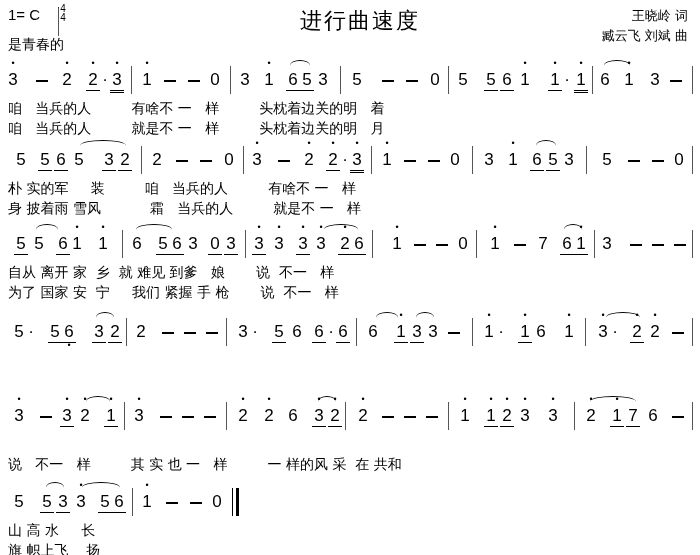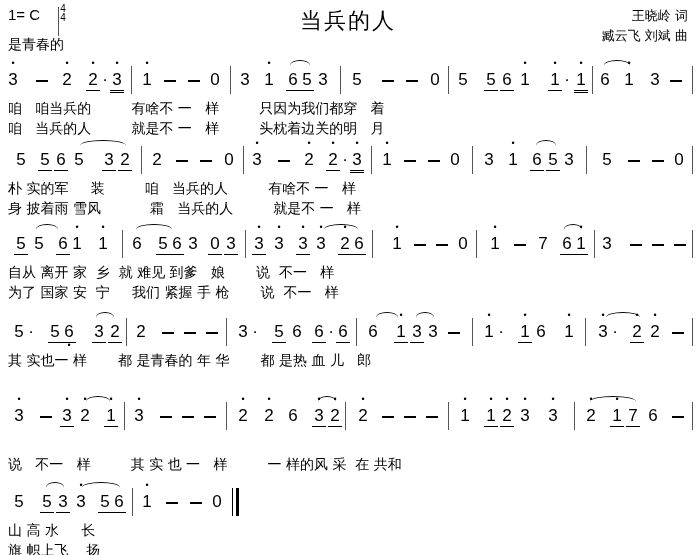--- a/index.html
+++ b/index.html
@@ -33,21 +33,21 @@
   <span>1= C</span>
 </div>
 <div class="abs" style="left:58px;top:4px;">
   <div class="frac" style="left:0;top:0;">
     <span>4</span>
     <span class="bar"></span>
     <span>4</span>
   </div>
 </div>
 <div class="abs tempo">是青春的</div>
-<div class="abs title">当兵的人</div>
+<div class="abs title">进行曲速度</div>
 <div class="abs credits">
   <div>王晓岭 词</div>
   <div>臧云飞 刘斌 曲</div>
 </div>
 
 <div class="row" style="top:64px;">
   <div class="notes">
     <span class="n hi" style="left:6px">3</span>
       <span class="dash" style="left:36px"></span>
     <span class="n hi" style="left:60px">2</span>
@@ -80,21 +80,21 @@
       <span class="n" style="left:560px">·</span>
       <span class="n hi u2" style="left:574px">1</span>
     <span class="bar" style="left:592px"></span>
     <span class="slur" style="left:604px;width:26px"></span>
     <span class="n" style="left:598px">6</span>
       <span class="n hi" style="left:622px">1</span>
       <span class="n" style="left:648px">3</span>
       <span class="dash" style="left:670px"></span>
     <span class="bar" style="left:692px"></span>
   </div>
-  <div class="lyr lyr1">咱   咱当兵的         有啥不 一   样         只因为我们都穿   着</div>
+  <div class="lyr lyr1">咱   当兵的人         有啥不 一   样         头枕着边关的明   着</div>
   <div class="lyr lyr2">咱   当兵的人         就是不 一   样         头枕着边关的明   月</div>
 </div>
 
 <div class="row" style="top:144px;">
   <div class="notes">
     <span class="n" style="left:14px">5</span>
     <span class="slur" style="left:80px;width:46px"></span>
     <span class="n u1" style="left:38px">5</span>
       <span class="n u1" style="left:54px">6</span>
       <span class="n" style="left:72px">5</span>
@@ -220,21 +220,20 @@
       <span class="n hi" style="left:562px">1</span>
     <span class="bar" style="left:585px"></span>
     <span class="slur" style="left:606px;width:34px"></span>
     <span class="n hi" style="left:596px">3</span>
       <span class="n" style="left:608px">·</span>
     <span class="n hi u1" style="left:630px">2</span>
       <span class="n hi" style="left:648px">2</span>
       <span class="dash" style="left:672px"></span>
     <span class="bar" style="left:692px"></span>
   </div>
-  <div class="lyr lyr1">其 实也一 样       都 是青春的 年 华       都 是热 血 儿   郎</div>
 </div>
 
 <div class="row" style="top:400px;">
   <div class="notes">
     <span class="n hi" style="left:12px">3</span>
       <span class="dash" style="left:40px"></span>
     <span class="slur" style="left:86px;width:24px"></span>
     <span class="n hi u1" style="left:60px">3</span>
       <span class="n hi" style="left:78px">2</span>
     <span class="n hi u1" style="left:104px">1</span>

